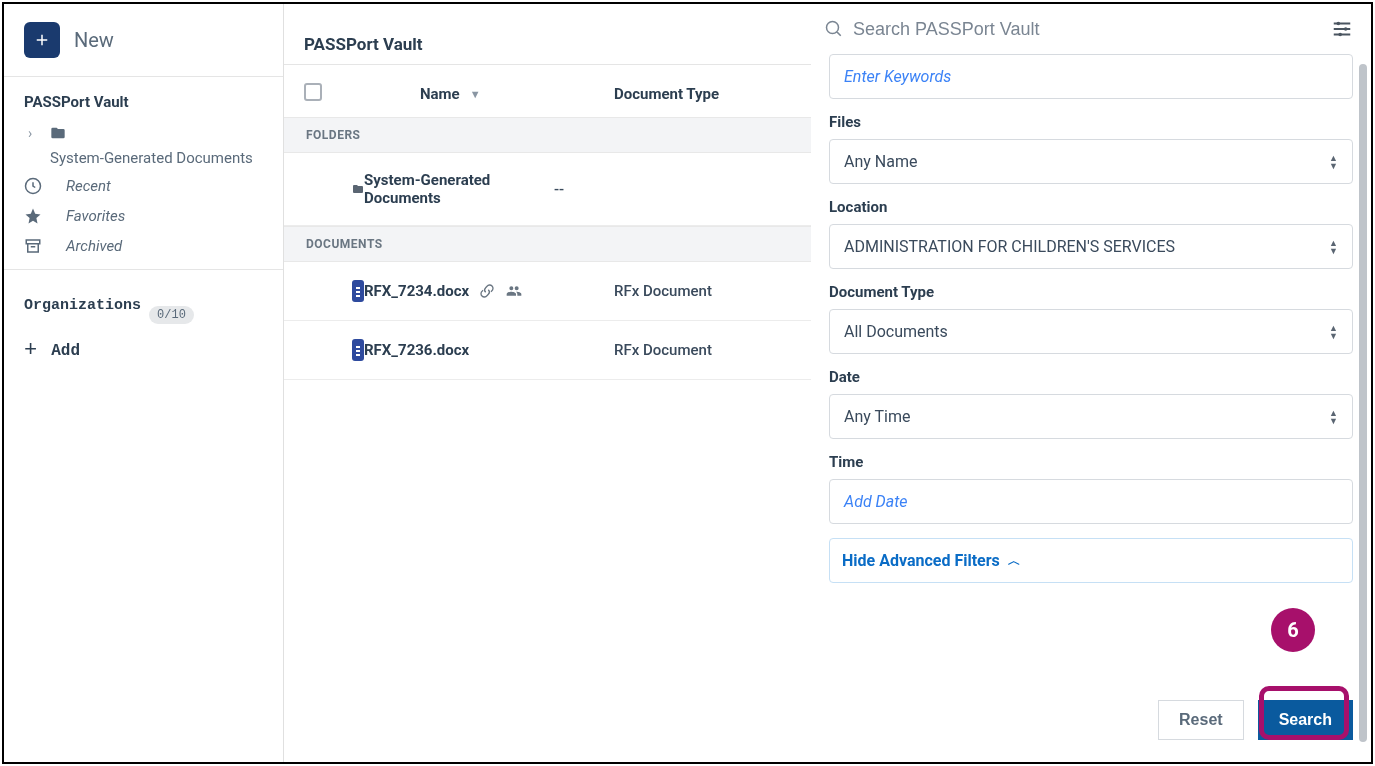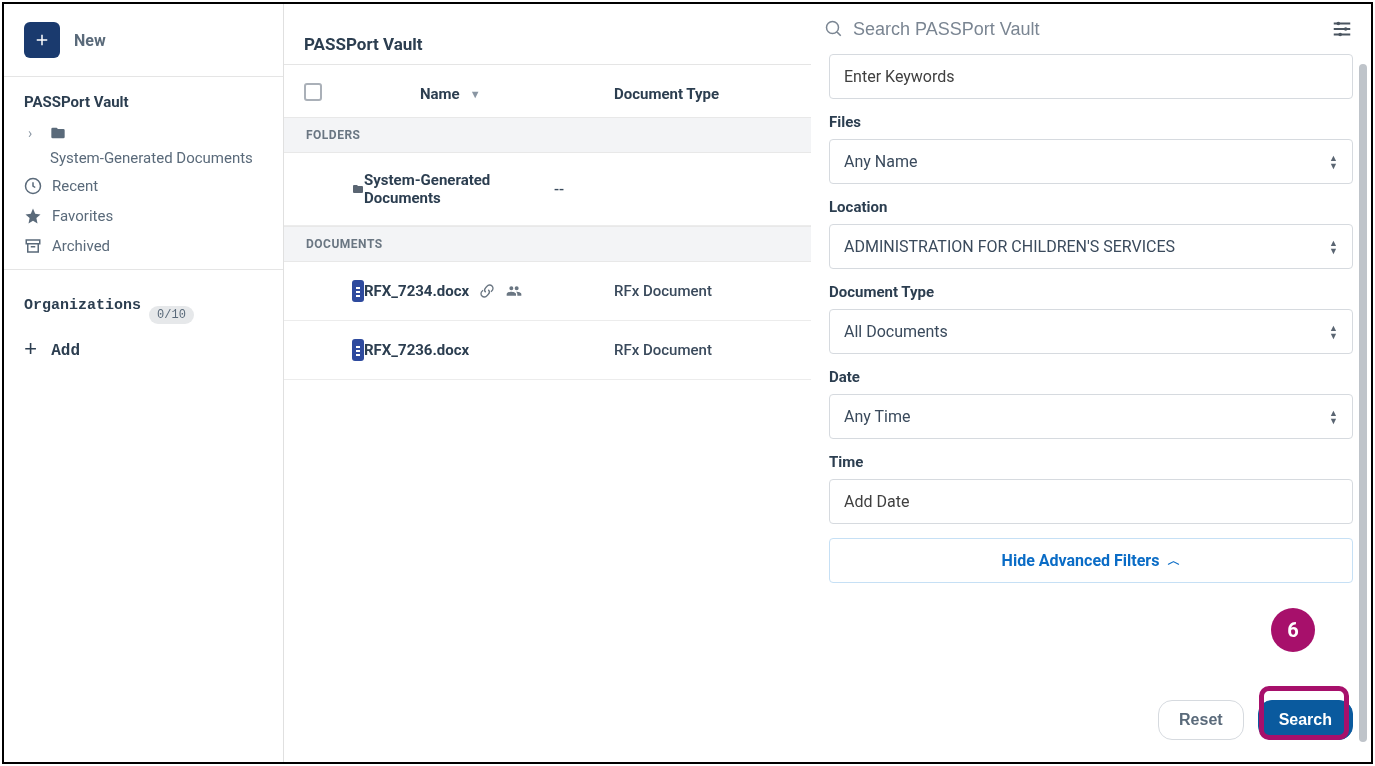--- a/index.html
+++ b/index.html
@@ -38,21 +38,21 @@
     width: 36px;
     height: 36px;
     background: #1a3a6e;
     border-radius: 6px;
     display: flex;
     align-items: center;
     justify-content: center;
     color: #fff;
   }
   .new-btn svg { width: 18px; height: 18px; }
-  .new-label { color: #5a6a7a; font-size: 16px; font-weight: 700; }
+  .new-label { color: #5a6a7a; font-size: 20px; font-weight: 400; }
   .sidebar-section {
     padding: 16px 20px 8px 20px;
     border-bottom: 1px solid #e5e5e5;
   }
   .section-title {
     font-size: 15px;
     font-weight: 700;
     color: #2c3e50;
     margin-bottom: 10px;
   }
@@ -67,24 +67,25 @@
   .tree-chevron {
     color: #8a96a3;
     font-size: 14px;
     width: 12px;
   }
   .folder-ico { color: #5a6a7a; }
   .indent { padding-left: 26px; }
   .nav-row {
     display: flex;
     align-items: center;
-    gap: 10px;
+    gap: 24px;
     color: #5a6a7a;
     font-size: 15px;
     padding: 6px 0;
+    font-style: italic;
   }
   .nav-row svg, .nav-row .ico-txt { color: #5a6a7a; }
   .org-section {
     padding: 16px 20px;
     font-family: Liberation Mono, monospace;
   }
   .org-header {
     display: flex;
     align-items: center;
     gap: 8px;
@@ -234,47 +235,46 @@
     border: 1px solid #d6dadf;
     border-radius: 4px;
     padding: 12px 14px;
     font-size: 16px;
     color: #3a4a5c;
     background:#fff;
     display:flex;
     align-items:center;
     justify-content:space-between;
   }
-  .text-input.placeholder { color:#404040; }
+  .text-input.placeholder { color:#3b82f6;font-style:italic; }
   .sort-arrows {
     display:flex; flex-direction:column; font-size:9px; line-height:8px; color:#5a6572;
   }
   .hide-filters {
     border:1px solid #c6e0f5;
     color:#0a6cc6;
     font-weight:700;
     text-align:center;
     padding:12px;
     border-radius:4px;
     display:flex;
     align-items:center;
-    justify-content:center;
     gap:8px;
     margin-top:10px;
     font-size:16px;
   }
   .panel-footer {
     display:flex;
     justify-content:flex-end;
     gap:14px;
     padding:16px 18px 22px 18px;
   }
   .btn {
     padding: 10px 20px;
-    border-radius:14px;
+    border-radius:0;
     font-size:16px;
     font-weight:700;
     border:1px solid #d6dadf;
     background:#fff;
     color:#5a6a7a;
   }
   .btn.primary {
     background:#0a5a9e;
     border-color:#0a5a9e;
     color:#fff;

